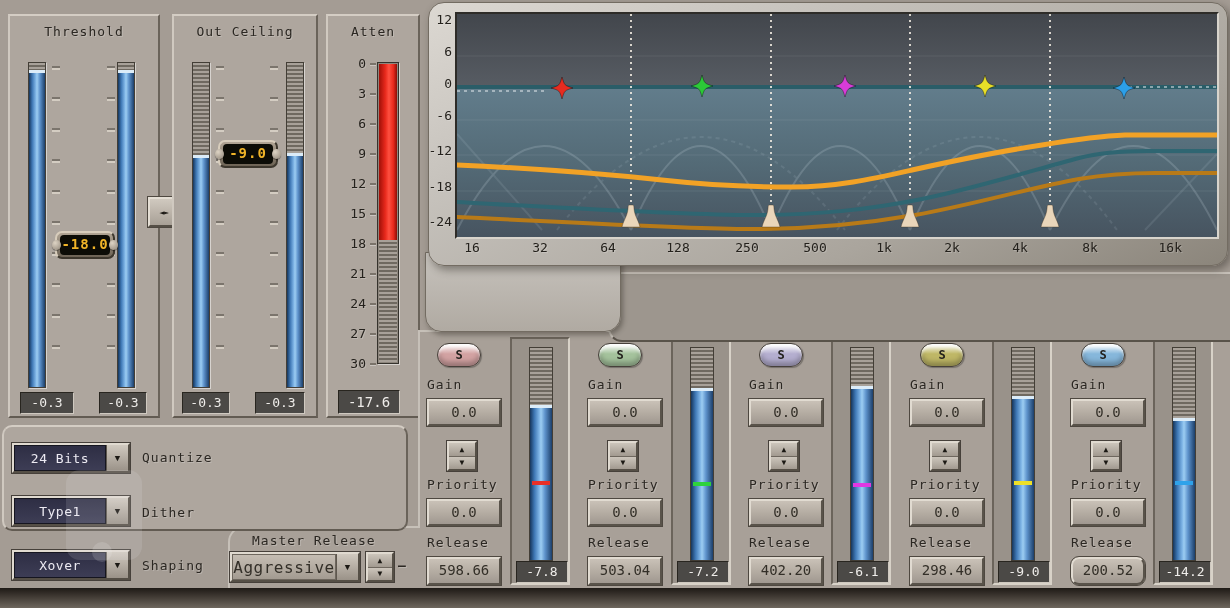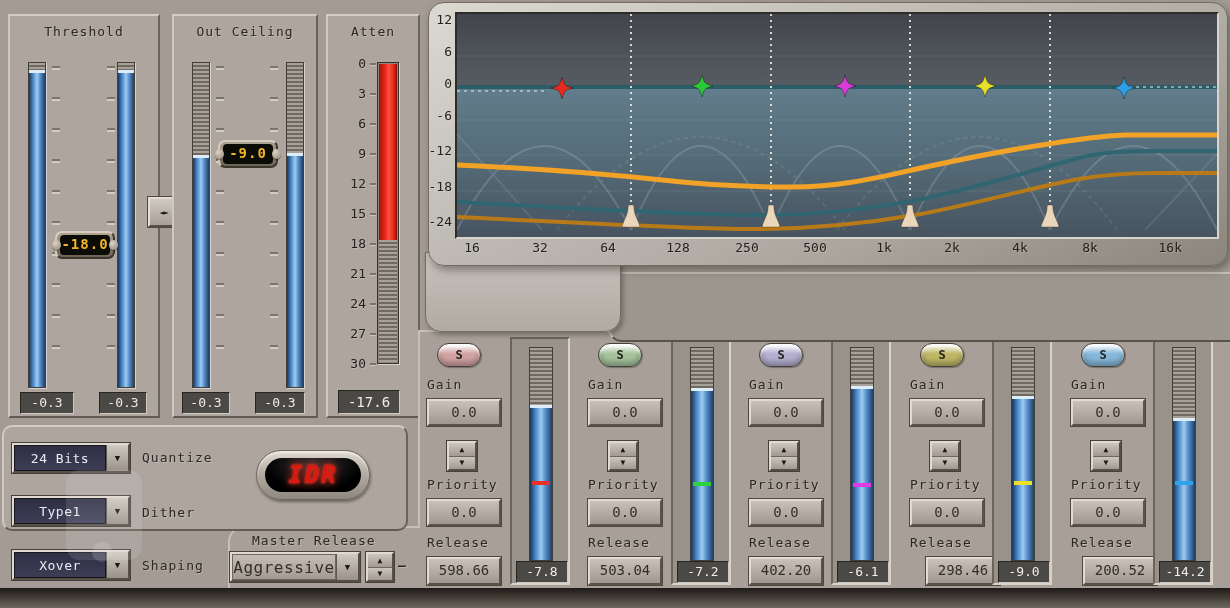--- a/index.html
+++ b/index.html
@@ -411,21 +411,21 @@
         </div>
     <div class="label band-lbl" style="top:42px;">Gain</div>
     <div class="valbox" style="left:2px;top:64px;width:74px;height:27px;line-height:22px;">0.0</div>
     <div class="spinner" style="left:22px;top:106px;width:30px;height:30px;">
       <div class="spin-half">▲</div>
       <div class="spin-half">▼</div>
     </div>
     <div class="label band-lbl" style="top:142px;">Priority</div>
     <div class="valbox" style="left:2px;top:164px;width:74px;height:27px;line-height:22px;">0.0</div>
     <div class="label band-lbl" style="top:200px;">Release</div>
-    <div class="valbox" style="left:18px;top:222px;width:74px;height:28px;line-height:23px;">298.46</div>
+    <div class="valbox" style="left:2px;top:222px;width:74px;height:28px;line-height:23px;">298.46</div>
   </div>
       <div class="bfader" style="left: 992px;">
     <div class="btrack">
       <div class="hatch" style="height: 48px;"></div>
       <div class="bluefill" style="height: 164px;">
             <div class="bluecap"></div>
           </div>
       <div class="btick" style="top: 133px; background: rgb(238, 224, 40);"></div>
     </div>
     <div class="dark bval">-9.0</div>
@@ -436,21 +436,21 @@
         </div>
     <div class="label band-lbl" style="top:42px;">Gain</div>
     <div class="valbox" style="left:2px;top:64px;width:74px;height:27px;line-height:22px;">0.0</div>
     <div class="spinner" style="left:22px;top:106px;width:30px;height:30px;">
       <div class="spin-half">▲</div>
       <div class="spin-half">▼</div>
     </div>
     <div class="label band-lbl" style="top:142px;">Priority</div>
     <div class="valbox" style="left:2px;top:164px;width:74px;height:27px;line-height:22px;">0.0</div>
     <div class="label band-lbl" style="top:200px;">Release</div>
-    <div class="valbox" style="left:14px;top:222px;width:74px;height:28px;line-height:23px;">200.52</div>
+    <div class="valbox" style="left:2px;top:222px;width:74px;height:28px;line-height:23px;border-radius:8px;">200.52</div>
   </div>
       <div class="bfader" style="left: 1153px;">
     <div class="btrack">
       <div class="hatch" style="height: 70px;"></div>
       <div class="bluefill" style="height: 142px;">
             <div class="bluecap"></div>
           </div>
       <div class="btick" style="top: 133px; background: rgb(46, 162, 234);"></div>
     </div>
     <div class="dark bval">-14.2</div>
@@ -461,23 +461,20 @@
   <div class="dd" style="left:12px;top:443px;width:118px;height:30px;">
     <div class="dd-field">24 Bits</div>
     <div class="dd-btn">▼</div>
   </div>
   <div class="label" style="left:142px;top:450px;">Quantize</div>
   <div class="dd" style="left:12px;top:496px;width:118px;height:30px;">
     <div class="dd-field">Type1</div>
     <div class="dd-btn">▼</div>
   </div>
   <div class="label" style="left:142px;top:505px;">Dither</div>
-  <div id="idr-outer">
-    <div id="idr-inner">IDR</div>
-  </div>
   <div class="dd" style="left:12px;top:550px;width:118px;height:30px;">
     <div class="dd-field">Xover</div>
     <div class="dd-btn">▼</div>
   </div>
   <div class="label" style="left:142px;top:558px;">Shaping</div>
   <div id="watermark"></div>
 
   <div class="label" style="left:252px;top:533px;">Master Release</div>
   <div class="dd" style="left:230px;top:552px;width:130px;height:30px;">
     <div class="dd-field light">Aggressive</div>

